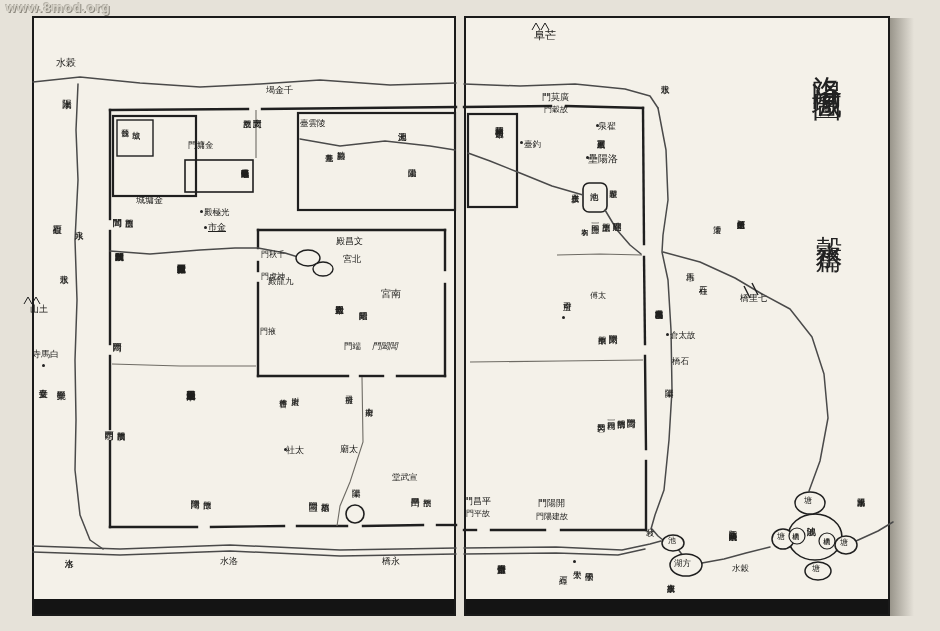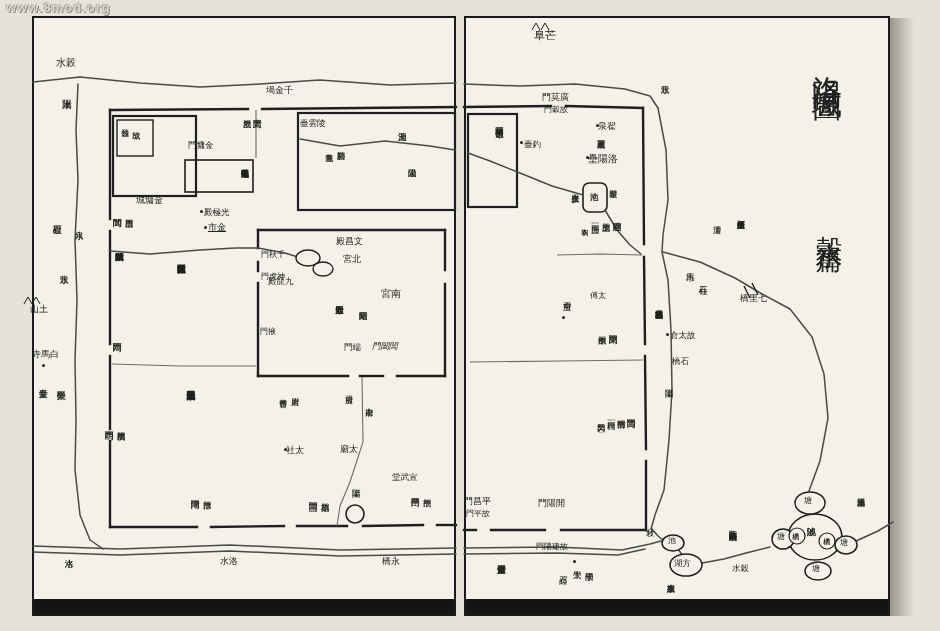--- a/index.html
+++ b/index.html
@@ -151,21 +151,21 @@
     <div class="lbl " style="left: 220px; top: 557px; font-size: 9px;">水洛</div>
     <div class="lbl " style="left: 296px; top: 237px; font-size: 9px; margin-left: 40px;">殿昌文</div>
     <div class="lbl " style="left: 343px; top: 255px; font-size: 9px;">宮北</div>
     <div class="lbl " style="left: 268px; top: 277px; font-size: 8.5px;">殿龍九</div>
     <div class="lbl " style="left: 349px; top: 289px; font-size: 10px; margin-left: 32px;">宮南</div>
     <div class="lbl a" style="left: 322px; top: 299px; font-size: 8.5px; width: 22px; height: 30px;">明光殿含章殿</div>
     <div class="lbl v" style="left: 359px; top: 305px; font-size: 8.5px;">昭陽殿</div>
     <div class="lbl " style="left: 261px; top: 251px; font-size: 8px;">門秋千</div>
     <div class="lbl " style="left: 261px; top: 273px; font-size: 8px;">門虎神</div>
     <div class="lbl " style="left: 260px; top: 328px; font-size: 8px;">門掖</div>
-    <div class="lbl " style="left: 344px; top: 343px; font-size: 8.5px;">門端</div>
+    <div class="lbl " style="left: 344px; top: 343px; font-size: 8.5px; font-family: Liberation Mono, monospace;">門端</div>
     <div class="lbl " style="left: 372px; top: 342px; font-size: 8.5px; font-style: italic;">門闔閶</div>
     <div class="lbl v" style="left: 290px; top: 391px; font-size: 8px;">太尉府</div>
     <div class="lbl v" style="left: 278px; top: 393px; font-size: 8px;">將作曹</div>
     <div class="lbl v" style="left: 344px; top: 389px; font-size: 8px;">司徒府</div>
     <div class="lbl v" style="left: 364px; top: 402px; font-size: 8px;">左衛府</div>
     <div class="lbl " style="left: 286px; top: 446px; font-size: 9px;">社太</div>
     <div class="lbl " style="left: 340px; top: 445px; font-size: 9px;">廟太</div>
     <div class="lbl " style="left: 300px; top: 119px; font-size: 8.5px;">臺雲陵</div>
     <div class="lbl v" style="left: 336px; top: 145px; font-size: 8px;">聽訟觀</div>
     <div class="lbl v" style="left: 324px; top: 147px; font-size: 8px;">九華臺</div>
@@ -200,21 +200,21 @@
     <div class="lbl v" style="left: 665px; top: 382px; font-size: 8.5px;">陽渠</div>
     <div class="lbl v" style="left: 608px; top: 328px; font-size: 9px;">東陽門</div>
     <div class="lbl v" style="left: 597px; top: 330px; font-size: 8px;">故中東門</div>
     <div class="lbl v" style="left: 626px; top: 412px; font-size: 9px;">青陽門</div>
     <div class="lbl v" style="left: 616px; top: 414px; font-size: 8px;">故清明門</div>
     <div class="lbl v" style="left: 606px; top: 416px; font-size: 8px;">一曰稅門</div>
     <div class="lbl v" style="left: 596px; top: 418px; font-size: 8px;">又曰芒門</div>
     <div class="lbl " style="left: 464px; top: 497px; font-size: 9px;">門昌平</div>
     <div class="lbl " style="left: 466px; top: 510px; font-size: 8px;">門平故</div>
     <div class="lbl " style="left: 538px; top: 499px; font-size: 9px;">門陽開</div>
-    <div class="lbl " style="left: 536px; top: 513px; font-size: 8px; margin-top: 30px;">門陽建故</div>
+    <div class="lbl " style="left: 536px; top: 513px; font-size: 8px;">門陽建故</div>
     <div class="lbl a" style="left: 476px; top: 558px; font-size: 8.5px; width: 30px; height: 24px;">靈臺明堂辟雍</div>
     <div class="lbl v" style="left: 559px; top: 570px; font-size: 8.5px;">石經</div>
     <div class="lbl v" style="left: 573px; top: 564px; font-size: 8.5px;">太學</div>
     <div class="lbl v" style="left: 585px; top: 566px; font-size: 8.5px;">國子學</div>
     <div class="lbl v" style="left: 645px; top: 522px; font-size: 8px;">枝分</div>
     <div class="lbl " style="left: 668px; top: 537px; font-size: 8px;">池</div>
     <div class="lbl " style="left: 674px; top: 559px; font-size: 8.5px;">湖方</div>
     <div class="lbl a" style="left: 712px; top: 524px; font-size: 8px; width: 24px; height: 46px;">謂之阮曲 阮嗣宗故居</div>
     <div class="lbl a" style="left: 656px; top: 578px; font-size: 8px; width: 18px; height: 30px;">故渠水所在</div>
     <div class="lbl " style="left: 732px; top: 564px; font-size: 8.5px;">水榖</div>

